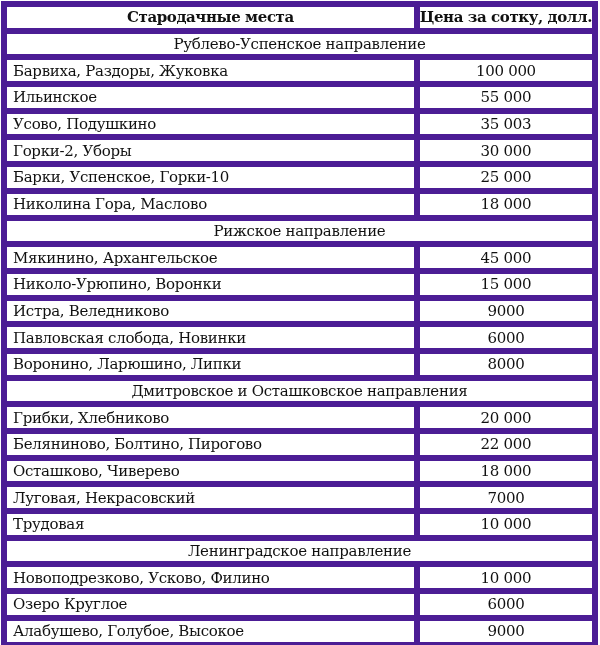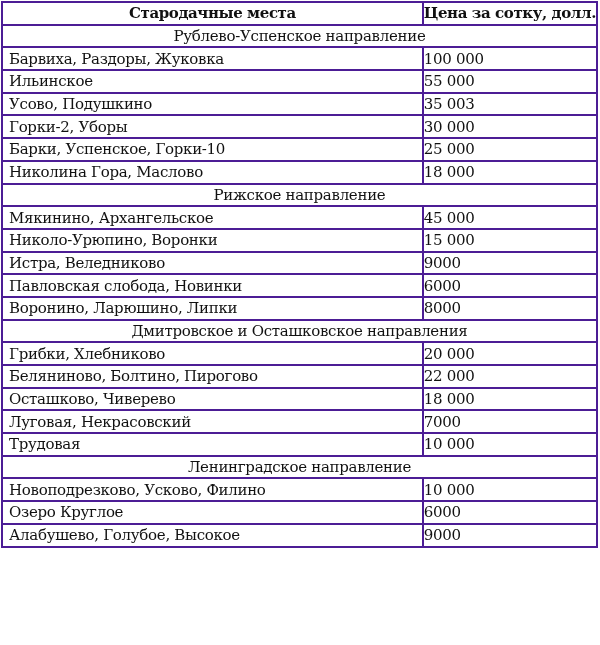--- a/index.html
+++ b/index.html
@@ -6,30 +6,30 @@
   body { width: 600px; height: 645px; overflow: hidden; }
   table {
     position: absolute; left: 1px; top: 1px;
     width: 597px;
     border-collapse: collapse;
     font-family: "DejaVu Serif", "Liberation Serif", serif;
     font-size: 15px;
     color: #111;
   }
   td, th {
-    border: 2px solid #4c1d95;
+    border: 6px solid #4c1d95;
     height: 20.7px;
     padding: 0 0 0 6px;
     line-height: 20px;
     white-space: nowrap;
     letter-spacing: -0.3px;
   }
   th { font-weight: bold; text-align: center; padding: 0; letter-spacing: -0.4px; }
   td.place { width: 414px; text-align: left; }
-  td.price { padding: 0; }
+  td.price { text-align: center; padding: 0; }
   td.section { text-align: center; padding: 0; }
   col.c1 { width: 424px; }
   col.c2 { width: 173px; }
 </style>
 </head>
 <body>
 
 <table>
   <colgroup>
       <col class="c1">

